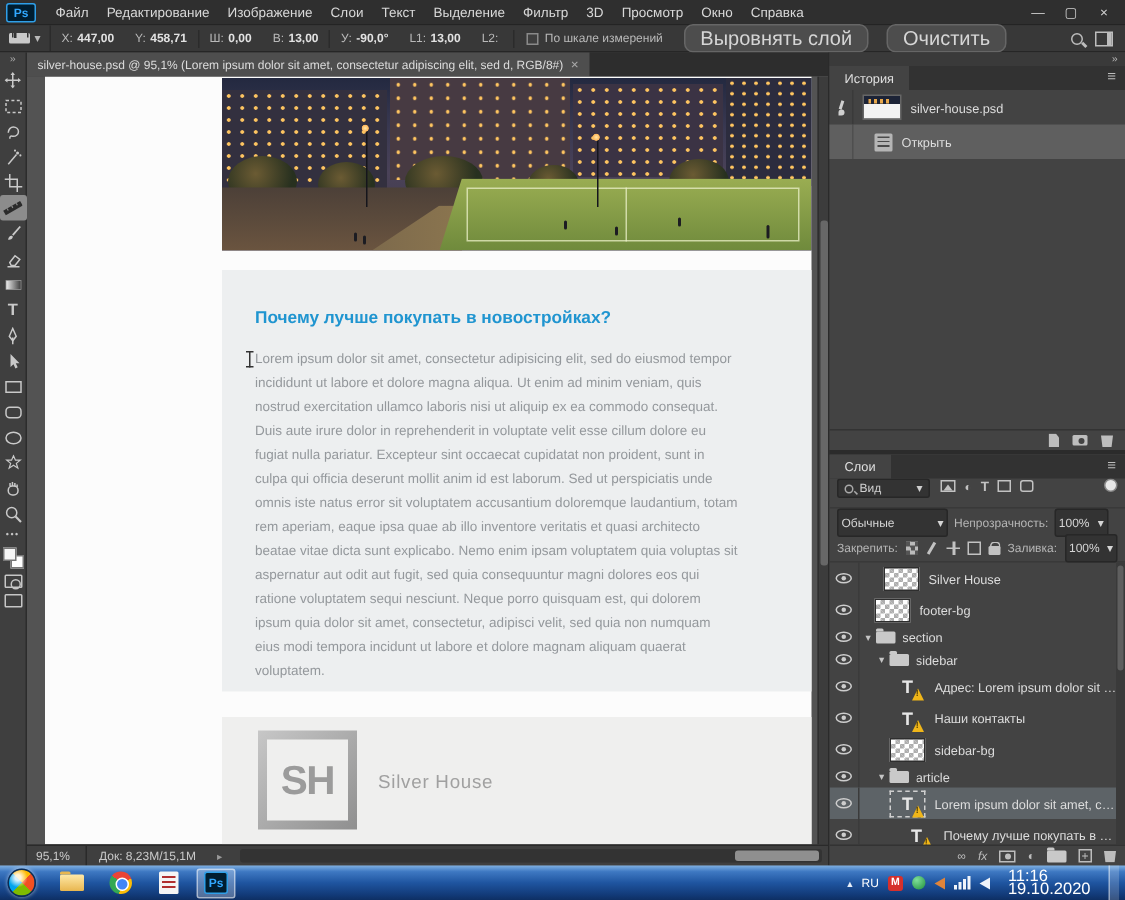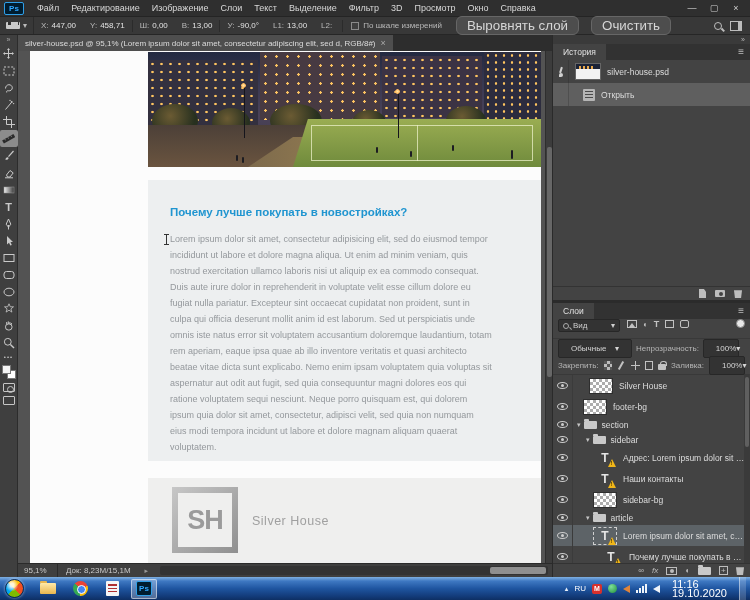--- a/index.html
+++ b/index.html
@@ -14,21 +14,21 @@
   .menu-item{padding:0 6px;font-size:9px;color:#d8d8d8;white-space:nowrap;cursor:default}
   .win-controls{margin-left:auto;display:flex;align-items:center;gap:2px;padding-right:4px}
   .win-btn{width:20px;height:13px;display:flex;align-items:center;justify-content:center;color:#cfcfcf;font-size:9px}
 
   
   #optionsbar{left:0;top:17px;width:750px;height:18px;background:#383838;display:flex;align-items:center;border-bottom:1px solid #262626;font-size:8px;color:#b9b9b9}
   .tool-preset{display:flex;align-items:center;gap:3px;padding:0 6px;border-right:1px solid #2b2b2b;height:100%}
   .mini-ruler{width:14px;height:7px;background:#c9c9c9;border-radius:1px;position:relative}
   .mini-ruler::after{content:"";position:absolute;left:2px;top:0;width:9px;height:3px;border-left:1px solid #333;border-right:1px solid #333;box-shadow:3px 0 0 -1px #333 inset}
   .opt-field{display:flex;gap:3px;padding:0 7px;white-space:nowrap}
-  .opt-field b{color:#e2e2e2;font-weight:normal}
+  .opt-field b{color:#e2e2e2;font-weight:bold}
   .opt-sep{width:1px;height:12px;background:#2b2b2b}
   .opt-check{display:flex;align-items:center;gap:4px;padding:0 8px;white-space:nowrap}
   .checkbox{width:8px;height:8px;border:1px solid #8a8a8a;background:#3f3f3f}
   .opt-btn{background:#4d4d4d;border:1px solid #666;border-radius:6px;padding:1px 10px;margin:0 6px;color:#d6d6d6;white-space:nowrap}
   .opt-right{margin-left:auto;display:flex;align-items:center;gap:8px;padding-right:8px}
   .mag{width:8px;height:8px;border:1.4px solid #bdbdbd;border-radius:50%;position:relative}
   .mag::after{content:"";position:absolute;left:6px;top:6px;width:4px;height:1.5px;background:#bdbdbd;transform:rotate(45deg)}
   .wspace{width:12px;height:10px;border:1px solid #bdbdbd;position:relative}
   .wspace::after{content:"";position:absolute;right:0;top:0;width:3px;height:100%;background:#bdbdbd}
 
@@ -118,21 +118,21 @@
   .search-dd{width:62px;height:13px;background:#333;border:1px solid #272727;border-radius:2px;display:flex;align-items:center;gap:4px;padding:0 4px;font-size:8px;color:#cfcfcf}
   .mag2{width:6px;height:6px;border:1.2px solid #aaa;border-radius:50%;position:relative;flex:none}
   .mag2::after{content:"";position:absolute;left:4.5px;top:4.5px;width:3px;height:1.2px;background:#aaa;transform:rotate(45deg)}
   .f-icons{display:flex;align-items:center;gap:6px;margin-left:2px;color:#c2c2c2;font-size:8px}
   .fi-img{width:10px;height:8px;border:1px solid #c2c2c2;position:relative}
   .fi-img::after{content:"";position:absolute;left:1px;bottom:0;border-left:3px solid transparent;border-right:3px solid transparent;border-bottom:4px solid #c2c2c2}
   .fi-T{font-size:9px;font-weight:bold}
   .fi-sq{width:9px;height:8px;border:1px solid #c2c2c2}
   .f-toggle{margin-left:auto;width:9px;height:9px;border-radius:50%;background:#e8e8e8;border:1px solid #888}
   .lp-blend{height:18px;display:flex;align-items:center;gap:4px;padding:0 5px;font-size:8px;color:#b5b5b5}
-  .dd{height:19px;background:#333;border:1px solid #272727;border-radius:2px;display:flex;align-items:center;justify-content:space-between;padding:0 12px;color:#d5d5d5}
+  .dd{height:19px;background:#333;border:1px solid #272727;border-radius:2px;display:flex;align-items:center;justify-content:space-between;padding:0 2px;color:#d5d5d5}
   .dd.blend{width:74px}
   .dd.val{width:36px}
   .lp-lock{height:18px;display:flex;align-items:center;gap:5px;padding:0 5px;font-size:8px;color:#b5b5b5;border-bottom:1px solid #393939}
   .lk{width:9px;height:9px;display:inline-block}
   .lk-checker{background:repeating-conic-gradient(#bbb 0 25%,#555 0 50%) 0 0/6px 6px}
   .lk-brush{position:relative}
   .lk-brush::after{content:"";position:absolute;left:3px;top:0;width:2px;height:9px;background:#c2c2c2;transform:rotate(30deg)}
   .lk-move{position:relative}
   .lk-move::before{content:"";position:absolute;left:4px;top:0;width:1.5px;height:9px;background:#c2c2c2}
   .lk-move::after{content:"";position:absolute;left:0;top:3.5px;width:9px;height:1.5px;background:#c2c2c2}

